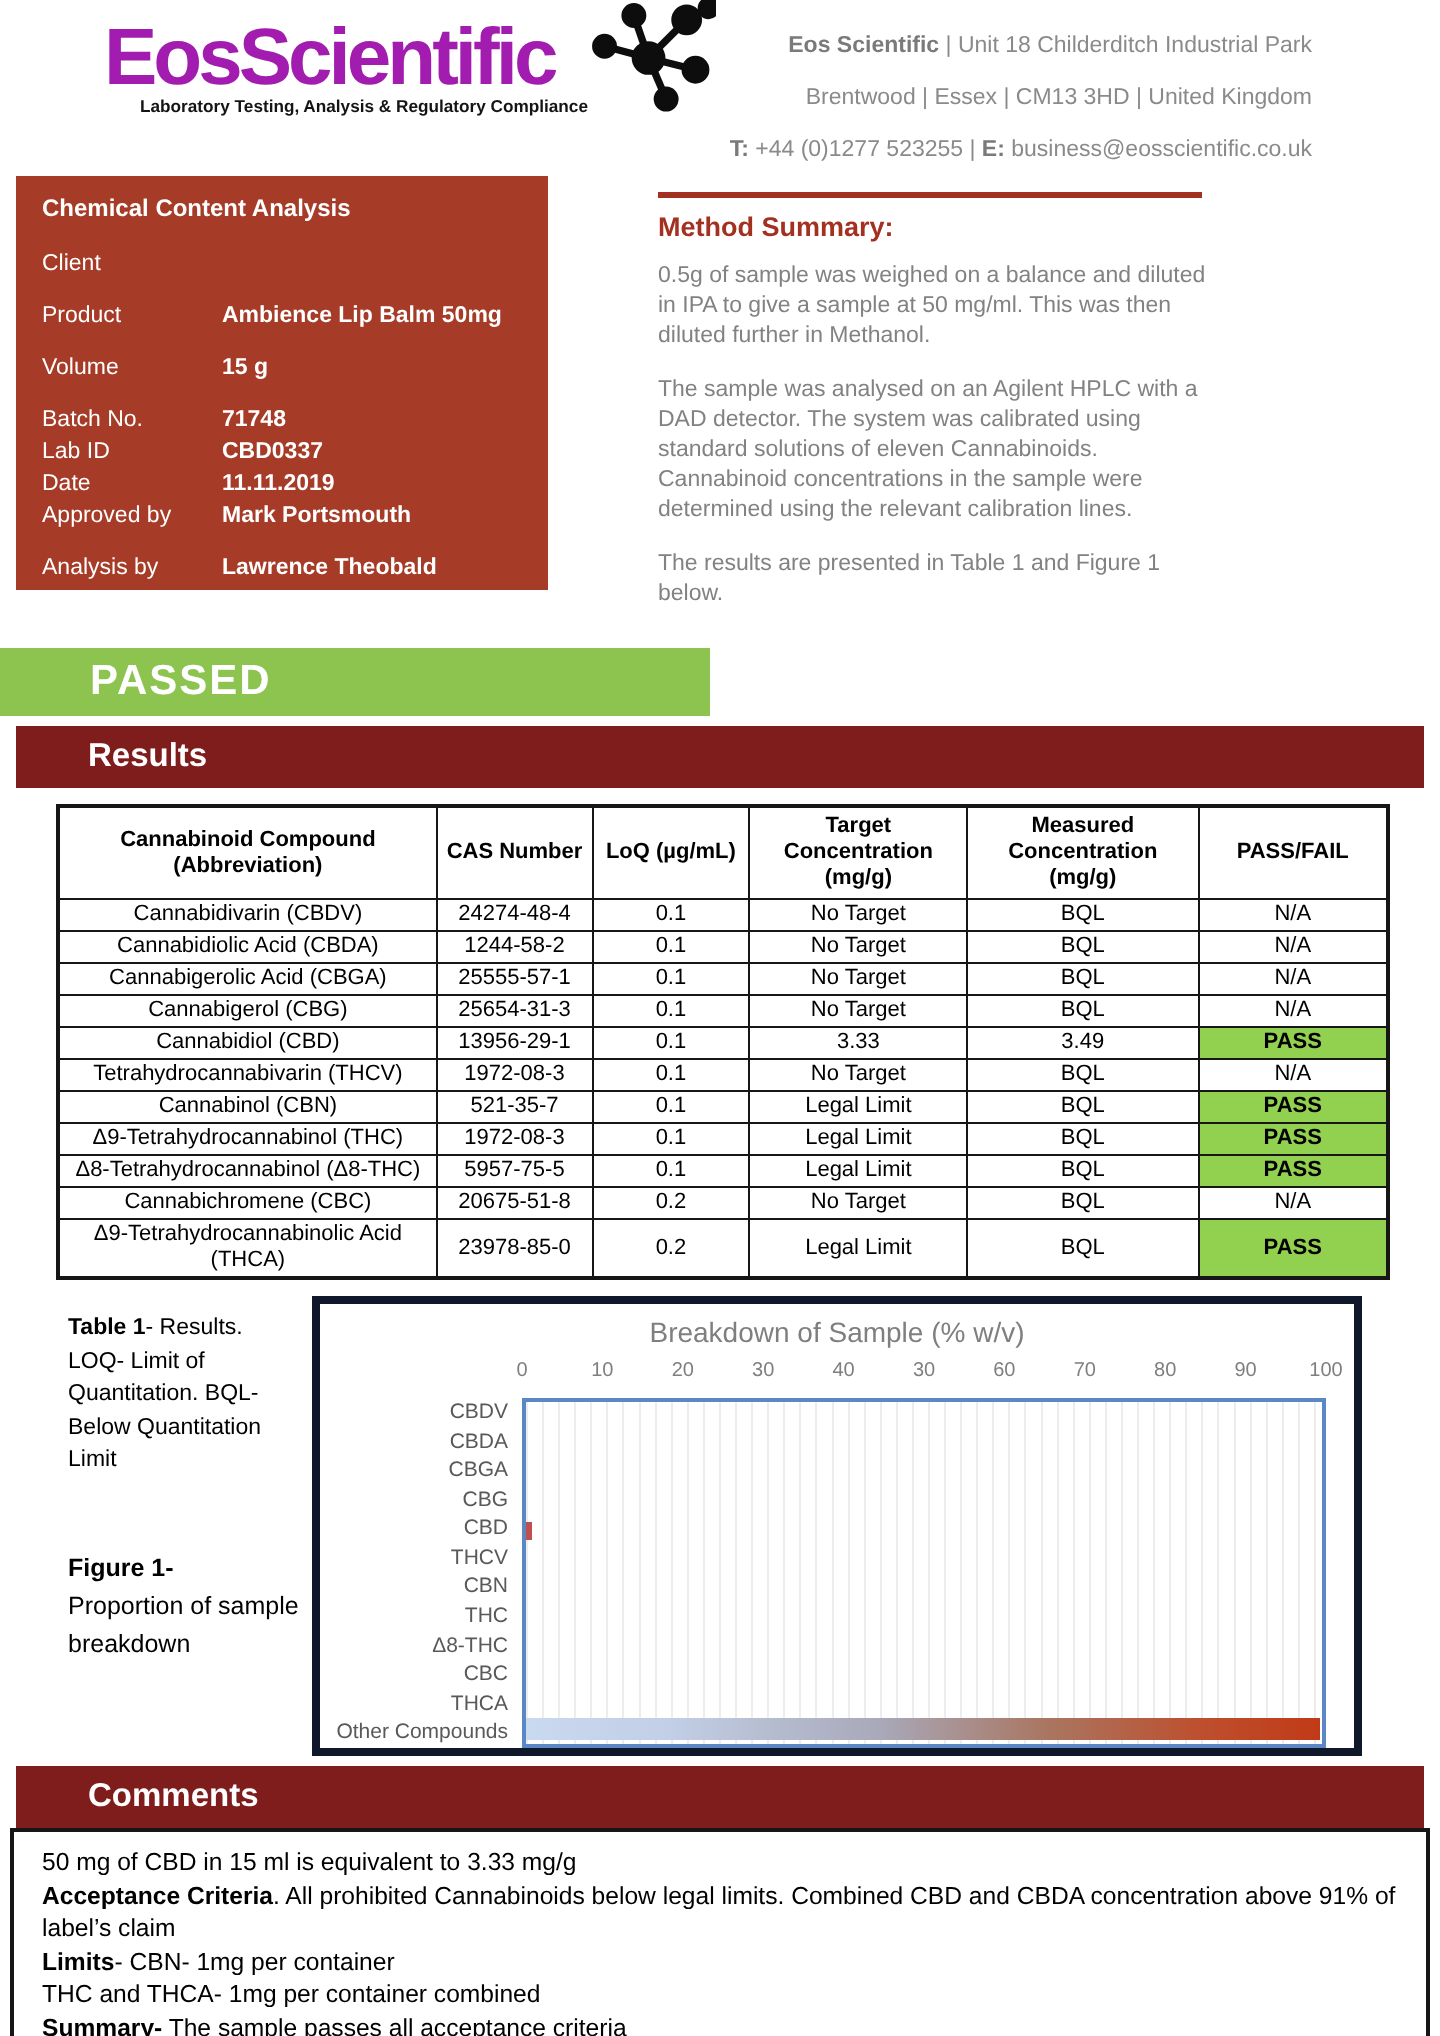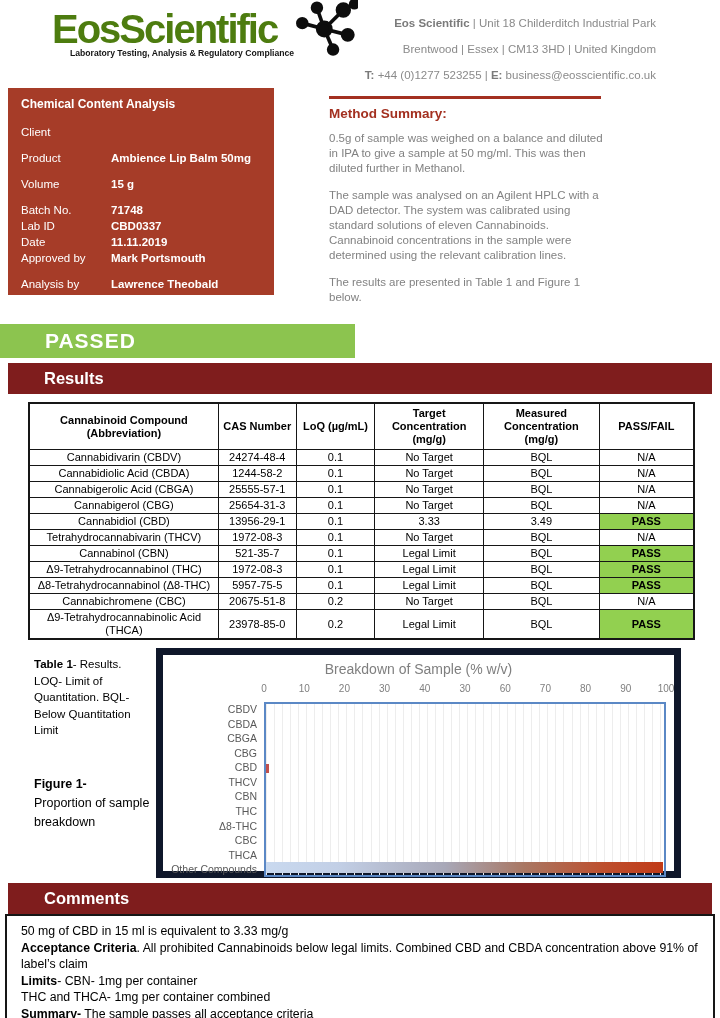--- a/index.html
+++ b/index.html
@@ -2,21 +2,21 @@
 <html><head>
 <meta charset="utf-8">
 <style>
   * { margin:0; padding:0; box-sizing:border-box; }
   html,body { width:720px; height:1018px; background:#ffffff;
     font-family:"Liberation Sans", sans-serif; color:#000; overflow:hidden; }
 
   
   .header { display:flex; justify-content:space-between; height:88px; }
   .logo-wrap { position:relative; margin-left:52px; width:260px; padding-top:8px; }
-  .logo-text { font-size:40px; font-weight:bold; color:#4d7c0f; letter-spacing:-2px; line-height:42px; }
+  .logo-text { font-size:40px; font-weight:bold; color:#a21caf; letter-spacing:-2px; line-height:42px; }
   .tagline { font-size:8.6px; font-weight:bold; color:#141414; text-align:right; width:242px; margin-top:-2px; }
   .molecule { position:absolute; right:-46px; top:-2px; }
   .contact { margin-right:64px; text-align:right; padding-top:10px;
     font-size:11.5px; color:#8a8a8a; line-height:26px; }
   .contact b { color:#7a7a7a; }
 
   
   .info-section { display:flex; }
   .client-box { margin-left:8px; width:266px; height:207px; background:#A63C28;
     color:#fff; padding:9px 13px; font-size:11.5px; }
@@ -42,21 +42,21 @@
     font-size:11px; text-align:center; border:2px solid #161616; }
   .results-table th, .results-table td { border:1px solid #161616; padding:1px 2px; line-height:13px; }
   .results-table th { font-weight:bold; padding:3px 2px; }
   .results-table td.pass { background:#92D050; font-weight:600; }
 
   
   .figure-section { display:flex; margin-top:8px; }
   .caption-col { width:156px; flex:none; padding:8px 6px 0 34px; font-size:11.5px; line-height:16.5px; }
   .fig-cap { margin-top:36px; font-size:12.5px; line-height:19px; }
   .fig-cap b { display:block; }
-  .chart-box { width:525px; height:230px; border:7px solid #0f172a; position:relative; }
+  .chart-box { width:525px; height:230px; border:4px solid #0f172a; position:relative; }
   .chart-title { text-align:center; color:#7F7F7F; font-size:14px; margin-top:6px; }
   .ticks-row { position:absolute; left:101px; top:28px; width:402px; height:13px; }
   .ticks-row span { position:absolute; transform:translateX(-50%); font-size:10px; color:#7F7F7F; }
   .ylabels { position:absolute; left:0; top:47px; width:94px; height:175px; }
   .ylabels div { height:14.58px; line-height:14.58px; text-align:right; font-size:10.5px; color:#595959; }
   .plot { position:absolute; left:101px; top:47px; width:402px; height:175px;
     border:2px solid #5B88C5;
     background-image:repeating-linear-gradient(to right,#EDEDED 0,#EDEDED 1px,transparent 1px,transparent 8.04px); }
   .bar-row { height:8.3333%; position:relative; display:flex; align-items:center; }
   .bar { height:64%; min-width:0; }

